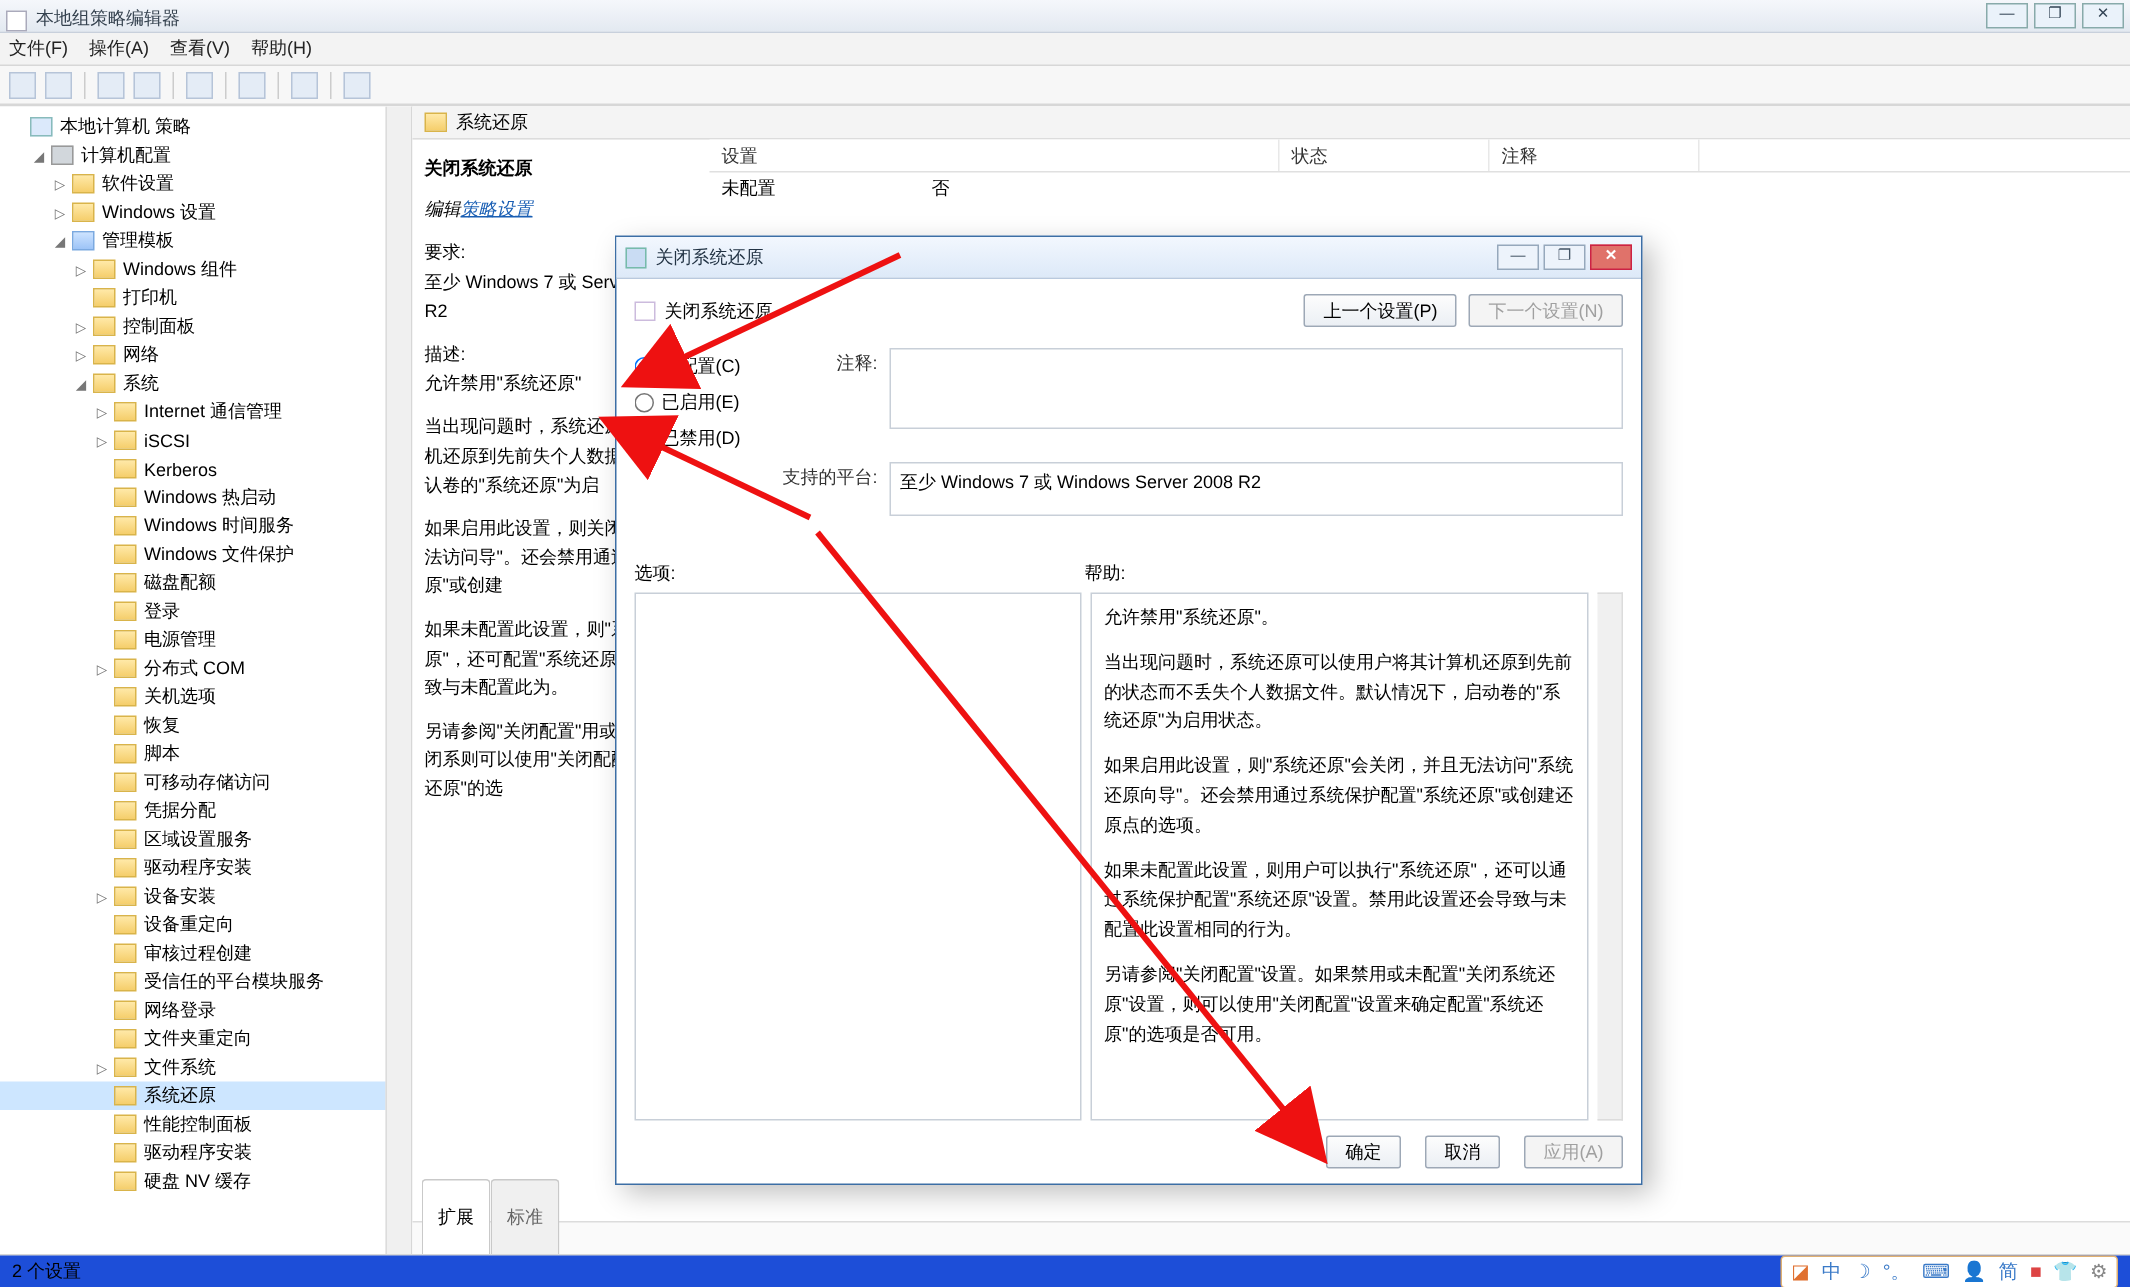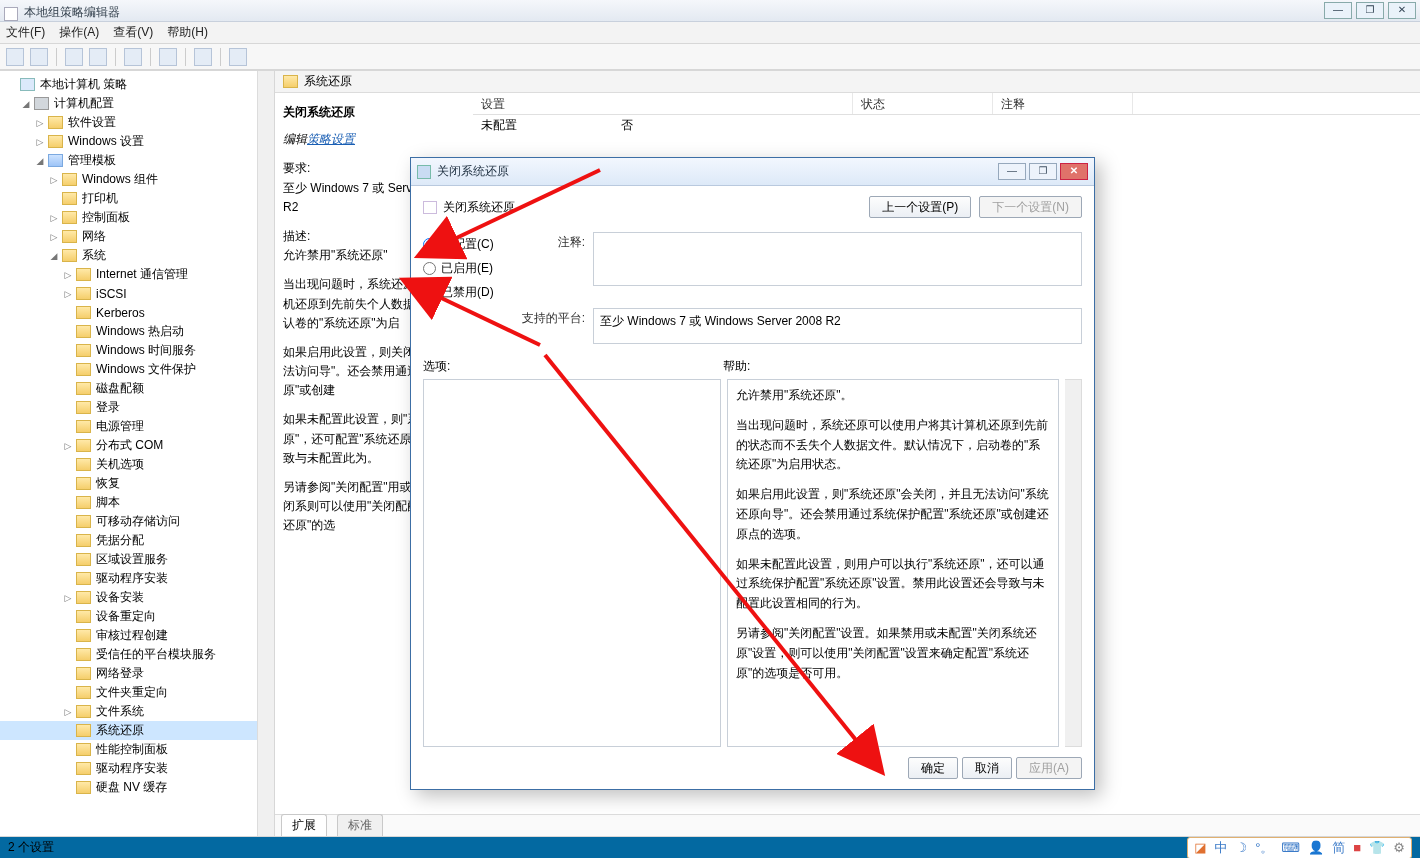--- a/index.html
+++ b/index.html
@@ -51,25 +51,25 @@
 .list-header { display:flex; height:22px; border-bottom:1px solid #e0e0e0; background:#fff;}
 .list-header > div { padding:3px 8px; border-right:1px solid #e8e8e8; color:#333;}
 .list-row { display:flex; height:20px; align-items:center;}
 .list-row > div { padding:1px 8px; }
 .col-a { width:380px;}
 .col-b { width:140px;}
 .col-c { width:140px;}
 .row-icon { width:14px; height:13px; background:#fff; border:1px solid #cbd; display:inline-block; margin-right:5px; vertical-align:middle;}
 
 .content-tabs { height:22px; border-top:1px solid #dcdcdc; padding-left:6px; display:flex; align-items:flex-end; background:#fafafa;}
-.tab { padding:2px 10px; border:1px solid #c9c9c9; border-bottom:none; margin-right:10px; background:#fff; font-size:12px; border-radius:3px 3px 0 0;}
+.tab { padding:16px 10px; border:1px solid #c9c9c9; border-bottom:none; margin-right:0; background:#fff; font-size:12px; border-radius:3px 3px 0 0;}
 .tab.inactive { background:#f0f0f0; color:#666;}
 
 
-.statusbar { height:22px; border-top:1px solid #d7d7d7; background:#0369a1; display:flex; align-items:center; padding:0 8px; justify-content:space-between;}
+.statusbar { height:22px; border-top:1px solid #d7d7d7; background:#1d4ed8; display:flex; align-items:center; padding:0 8px; justify-content:space-between;}
 .tray { display:flex; gap:8px; align-items:center; height:22px; border:1px solid #e0b070; border-radius:3px; padding:0 6px; background:#fff;}
 .tray span { font-size:13px; }
 
 
 .dialog { position:absolute; left:410px; top:157px; width:685px; height:633px; background:#fff; border:1px solid #3c6ea5; box-shadow: 6px 6px 18px rgba(0,0,0,.25);}
 .dlg-title { height:28px; background:linear-gradient(#f2f7fe,#dde9f8); border-bottom:1px solid #b9c9de; display:flex; align-items:center; padding:0 6px; color:#234;}
 .dlg-title .app-icon { width:14px; height:14px; background:#c9dcf3; border:1px solid #7ba; margin-right:6px;}
 .dlg-wc { margin-left:auto; display:flex; gap:3px;}
 .dlg-wc div { width:28px; height:17px; border:1px solid #96a8bc; background:#edf3fb; text-align:center; font-size:10px; line-height:14px; color:#456;}
 .dlg-wc .close { background:#e0726a; border-color:#c24; color:#fff; font-weight:bold;}
@@ -83,32 +83,32 @@
 
 .radio-area { display:flex; align-items:flex-start; margin:6px 0;}
 .radio-col { width:95px;}
 .radio-opt { display:flex; align-items:center; height:24px; gap:5px;}
 .radio-opt input { margin:0;}
 .label-col { width:75px; text-align:right; padding-right:8px; padding-top:2px; color:#333;}
 .field-col { flex:1;}
 .field-col textarea { width:100%; height:54px; resize:none; border:1px solid #c8cfd8; background:#fff; font-family:inherit; font-size:12px;}
 .field-col .plat { width:100%; height:36px; border:1px solid #c8cfd8; padding:4px 6px; background:#fff;}
 
-.mid-row { display:flex; margin-top:8px;}
+.mid-row { display:flex; margin-top:24px;}
 .opt-lbl { width:300px;}
 .help-lbl { flex:1;}
 
 .panes { display:flex; gap:6px; margin-top:4px; flex:1; min-height:0;}
 .pane { border:1px solid #c8cfd8; background:#fff; padding:6px 8px; overflow:auto;}
 .pane.left { width:298px;}
 .pane.right { flex:1; line-height:1.65;}
 .pane.right p { margin-bottom:10px;}
 .right-scroll { width:17px; background:#f0f0f0; border:1px solid #dcdcdc; border-left:none;}
 
-.dlg-foot { display:flex; justify-content:flex-end; gap:4px; padding-top:10px;text-align:center;}
+.dlg-foot { display:flex; justify-content:flex-end; gap:16px; padding-top:10px;text-align:center;}
 
 
 .arrow { position:absolute; pointer-events:none; }
 .arrow svg { overflow:visible; }
 </style>
 </head>
 <body>
 
 <div class="titlebar">
   <span class="app-icon"></span>

